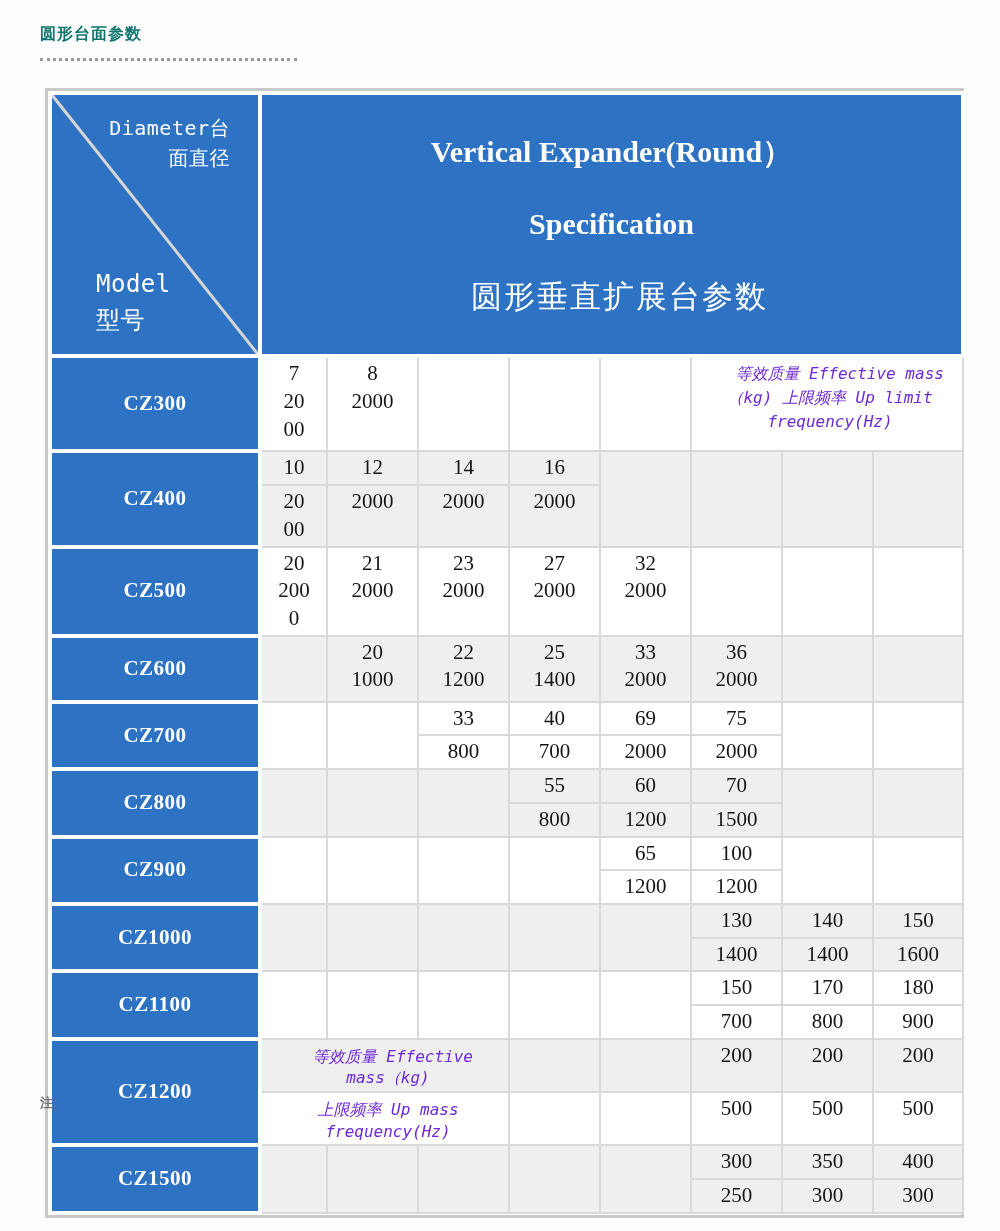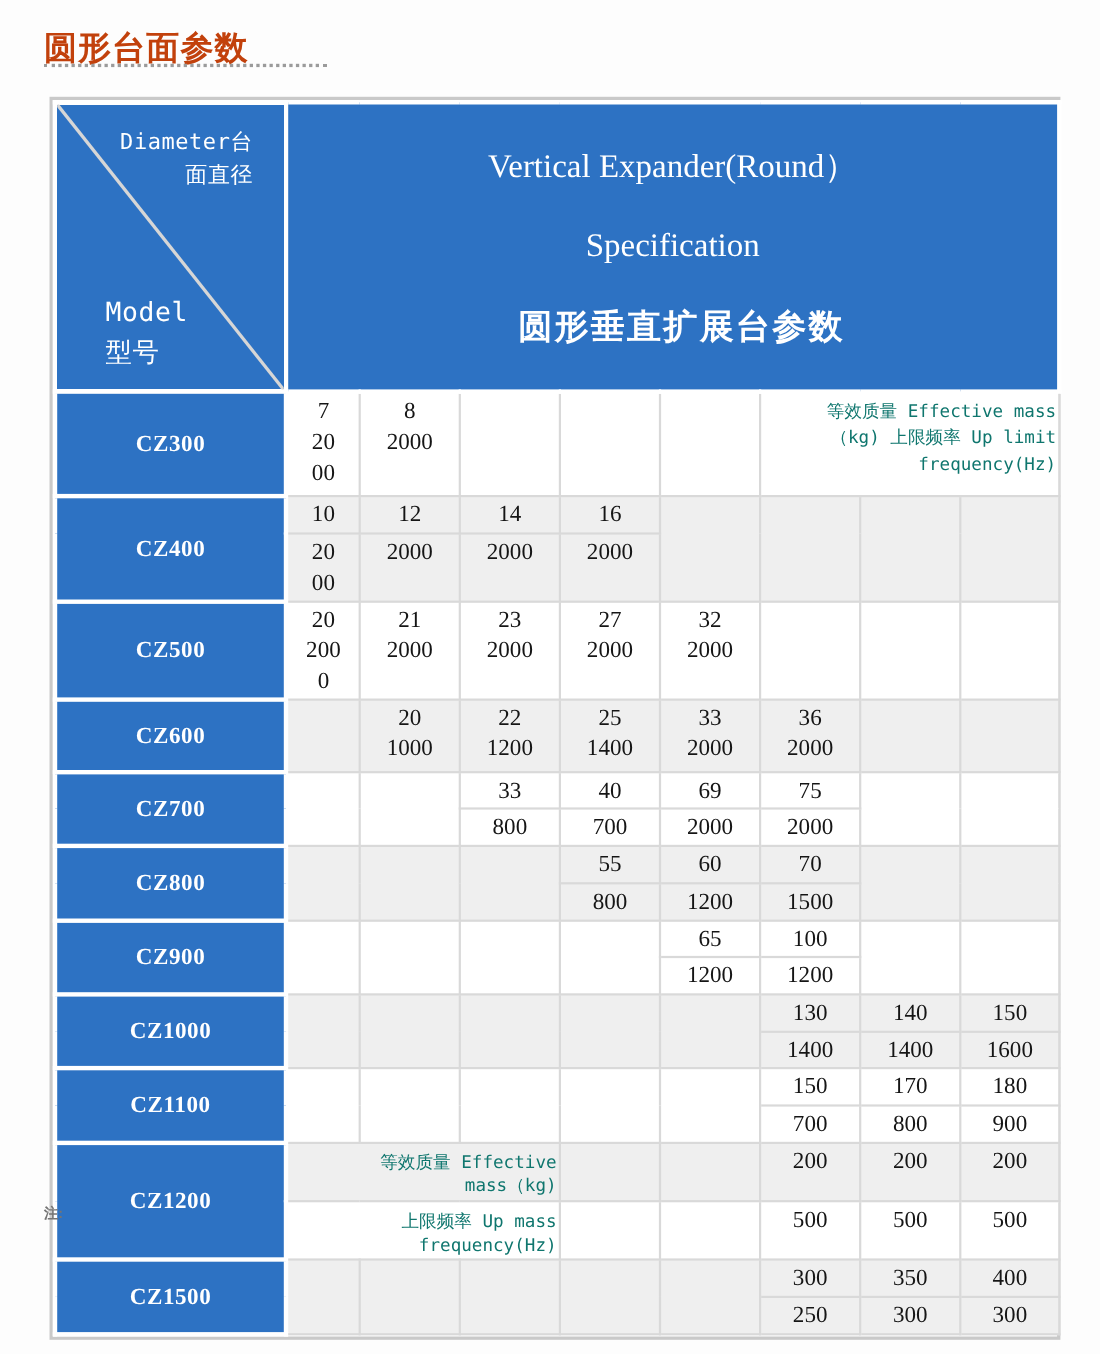--- a/index.html
+++ b/index.html
@@ -3,21 +3,21 @@
 <meta charset="utf-8">
 <style>
   html,body{margin:0;padding:0;}
   body{
     width:1000px;height:1231px;position:relative;
     background:#fdfdfd;
     font-family:"Liberation Sans",sans-serif;
   }
   .page-title{
     position:absolute;left:40px;top:24px;
-    font-size:30px;font-weight:bold;color:#c2410c;
+    font-size:16px;font-weight:bold;color:#0f766e;
     letter-spacing:1px;
   }
   .title-underline{
     position:absolute;left:40px;top:58px;width:257px;height:0;
     border-bottom:3px dotted #9b9b9b;
   }
   .table-wrap{
     position:absolute;left:45px;top:88px;width:913px;
     border:3px solid #c9c9c9;background:#fff;
   }
@@ -48,33 +48,33 @@
   .corner-model{
     position:absolute;left:44px;bottom:16px;text-align:left;
     font-family:"DejaVu Sans Mono","Liberation Mono",monospace;
     font-weight:normal;font-size:24px;line-height:1.5;white-space:pre-line;
   }
   td.head-main{
     background:#2d72c3;color:#fff;border:4px solid #ffffff;
     vertical-align:middle;padding:6px 0;
   }
   .head-l1,.head-l2{
-    font-family:"Liberation Serif",serif;font-weight:normal;font-size:30px;
+    font-family:"Liberation Serif",serif;font-weight:bold;font-size:30px;
     line-height:1.5;
   }
   .head-l3{
-    font-family:"Liberation Serif",serif;font-weight:bold;font-size:31px;
+    font-family:"Liberation Serif",serif;font-weight:normal;font-size:31px;
     line-height:1.5;letter-spacing:2px;margin-left:16px;
   }
   .bg-w td.data{background:#ffffff;}
   .bg-g td.data{background:#efefef;}
   td.legend{
     font-family:"DejaVu Sans Mono","Liberation Mono",monospace;
-    font-size:16px;text-align:right;white-space:pre-wrap;
-    line-height:1.5;padding:4px 2px 2px 8px;color:#0f766e;
+    font-size:16px;text-align:center;white-space:pre-wrap;
+    line-height:1.5;padding:4px 2px 2px 8px;color:#6d28d9;font-style:italic;
   }
   td.legend.small{line-height:1.35;padding-top:6px;}
   .notes{position:absolute;left:40px;top:1094px;width:930px;
     color:#6e6e6e;font-weight:bold;font-size:14px;}
   .note-label{margin-bottom:16px;font-size:13px;color:#757575;}
   .note-line{margin-bottom:17px;letter-spacing:.3px;}
 </style>
 </head>
 <body>
 

